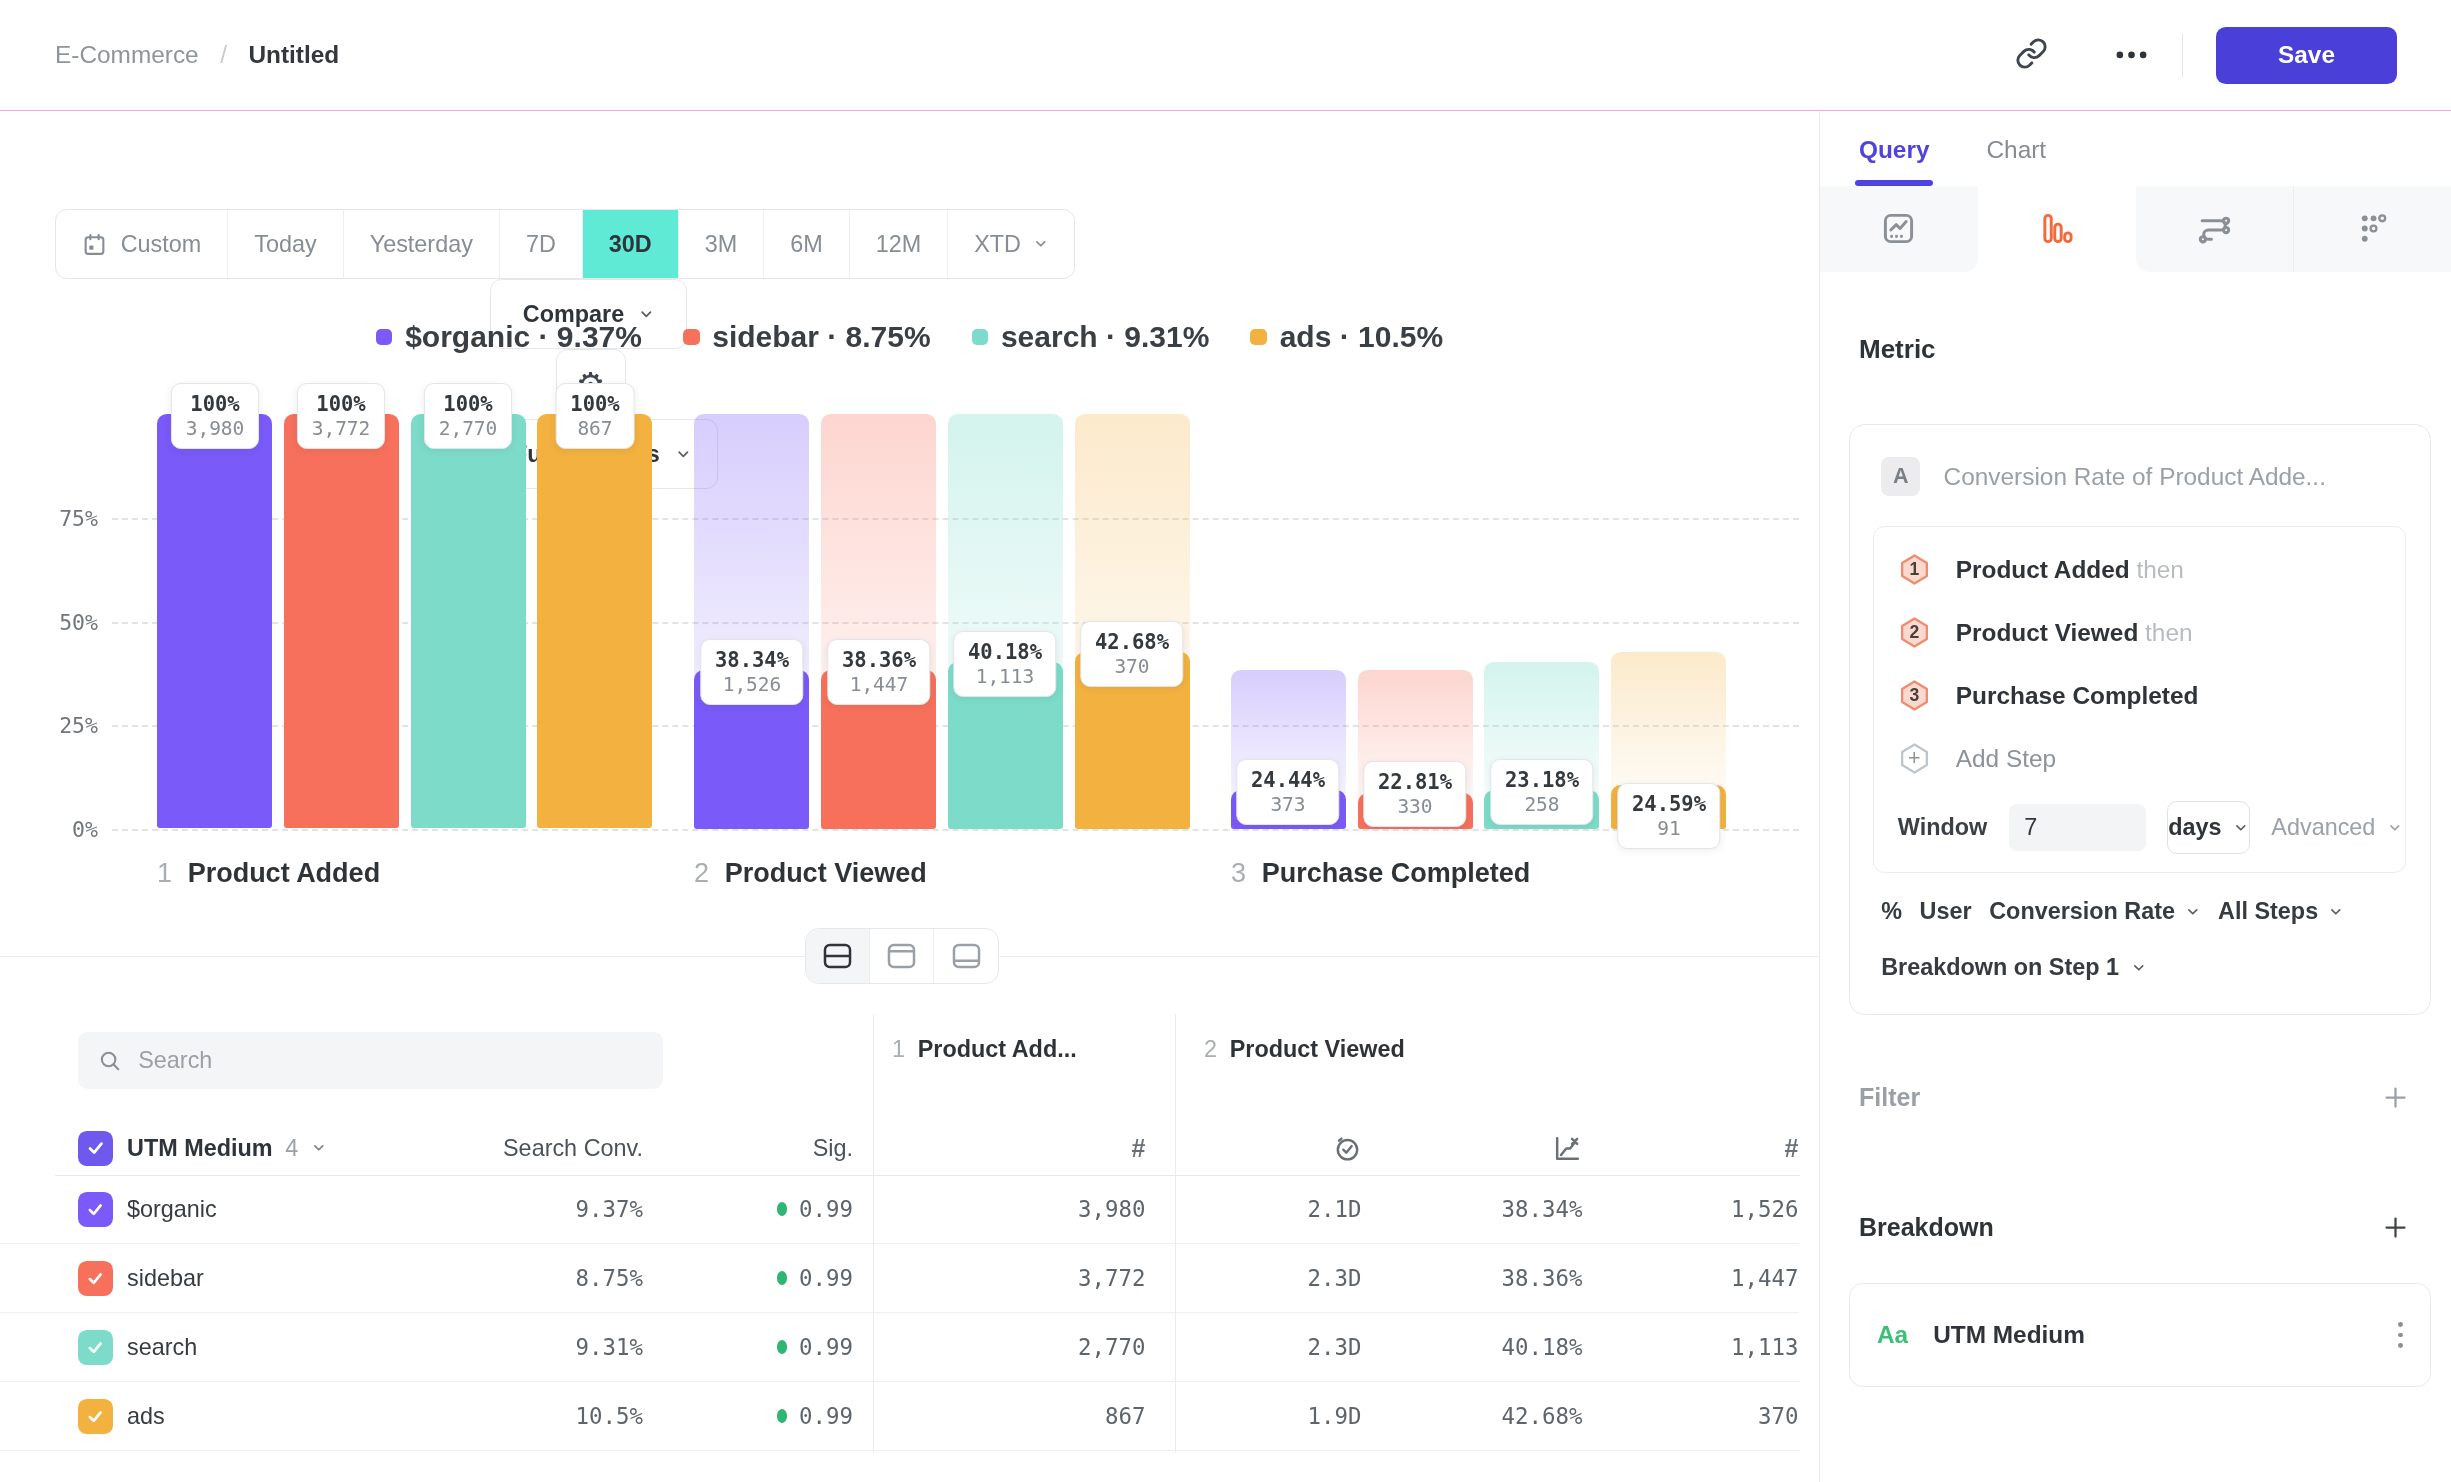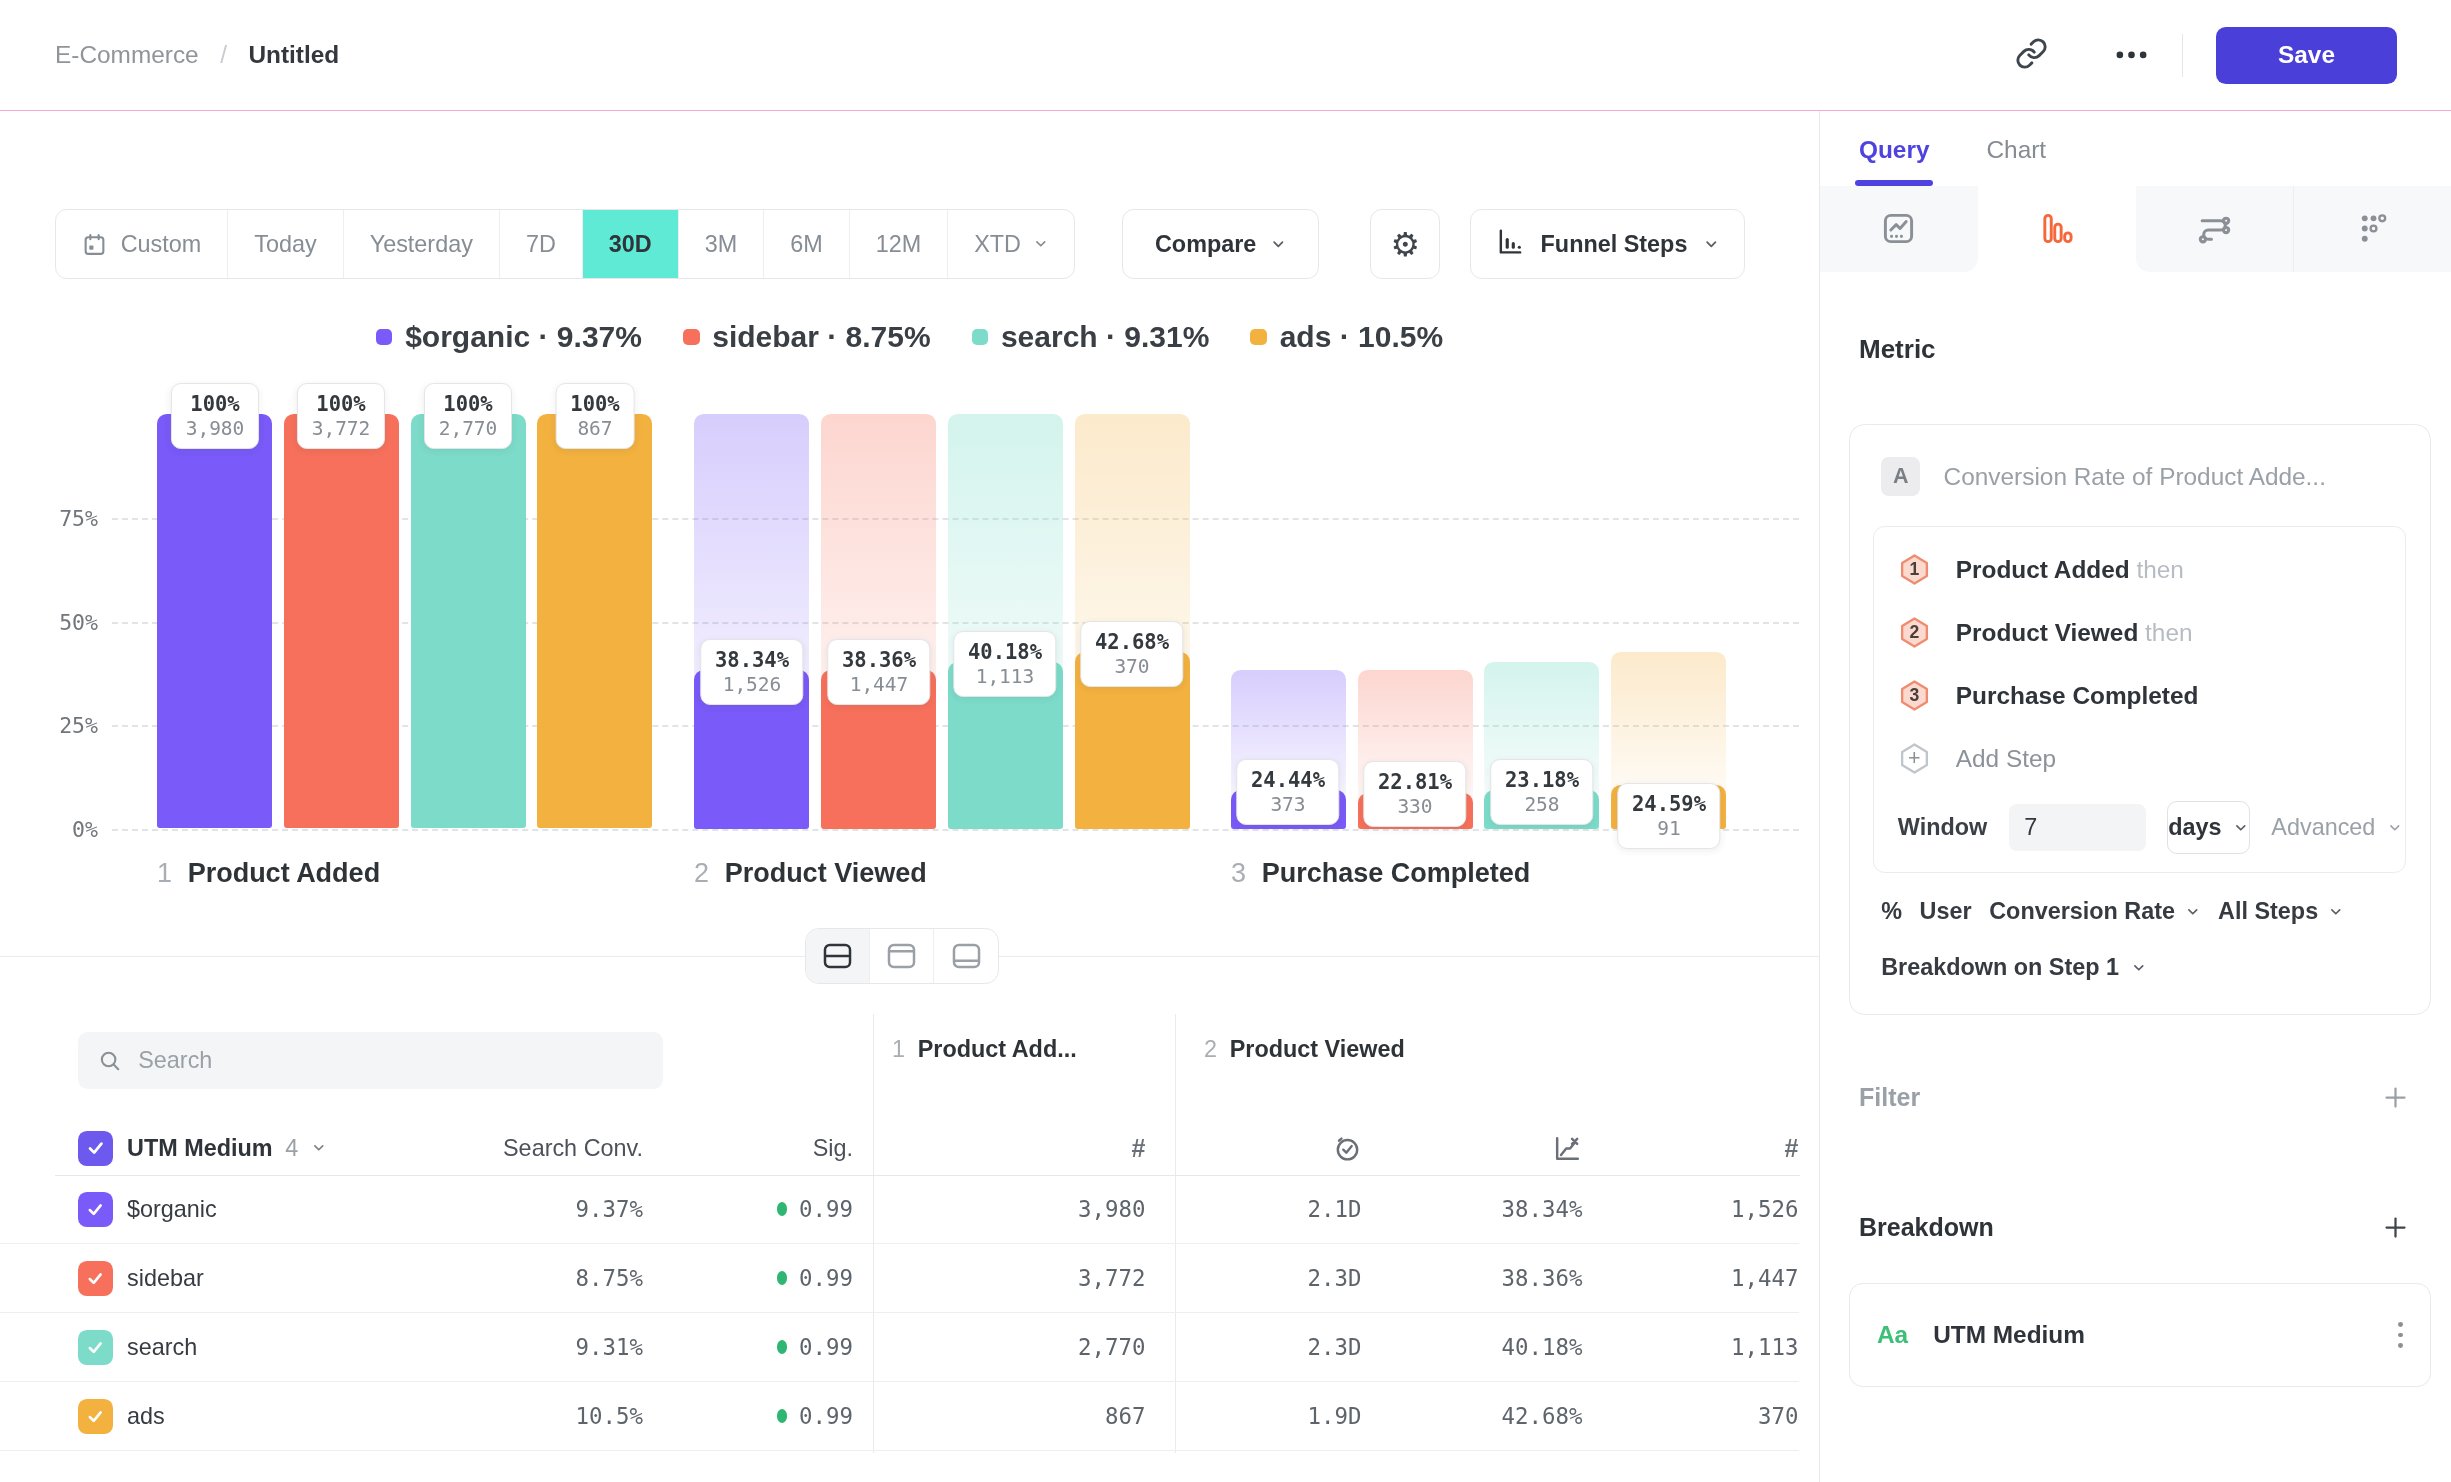--- a/index.html
+++ b/index.html
@@ -14,21 +14,21 @@
   .crumb-cur{font-size:24.4px;color:#33383e;font-weight:600;}
   .topbar-right{margin-left:auto;display:flex;align-items:center;}
   .iconbtn{width:55px;height:55px;display:flex;align-items:center;justify-content:center;cursor:pointer;}
   .vdiv{width:1px;height:43px;background:#e4e6e9;margin:0 33px 0 23.4px;}
   .save-btn{width:181px;height:57px;background:#4b3fd9;color:#fff;border:none;border-radius:9.8px;
     font-size:24.4px;font-weight:600;font-family:inherit;cursor:pointer;}
 
   
   .content{position:absolute;left:0;top:111px;width:1819px;height:1371px;}
 
-  .toolbar{position:absolute;left:55px;top:98px;display:flex;align-items:center;}
+  .toolbar{position:absolute;left:55px;top:98px;display:flex;align-items:center;flex-direction:column;}
   .seg{display:flex;height:70px;border:1px solid #e5e7ea;border-radius:11.7px;background:#fff;overflow:hidden;}
   .seg-item{display:flex;align-items:center;padding:0 26px;font-size:23.4px;color:#878d94;
     border-right:1px solid #eceeef;cursor:pointer;white-space:nowrap;}
   .seg-item:last-child{border-right:none;}
   .seg-item.active{background:#5eead4;color:#2f343a;font-weight:600;}
   .seg-item .cal{margin-right:13.7px;}
   .btn{display:flex;align-items:center;justify-content:center;height:70px;border:1px solid #e5e7ea;
     border-radius:11.7px;background:#fff;font-size:23.4px;color:#2f343a;font-weight:600;cursor:pointer;}
   .compare-btn{width:197px;margin-left:47px;gap:13.7px;}
   .gear-btn{width:70px;margin-left:51px;font-size:33px;color:#3f454c;font-weight:400;}

